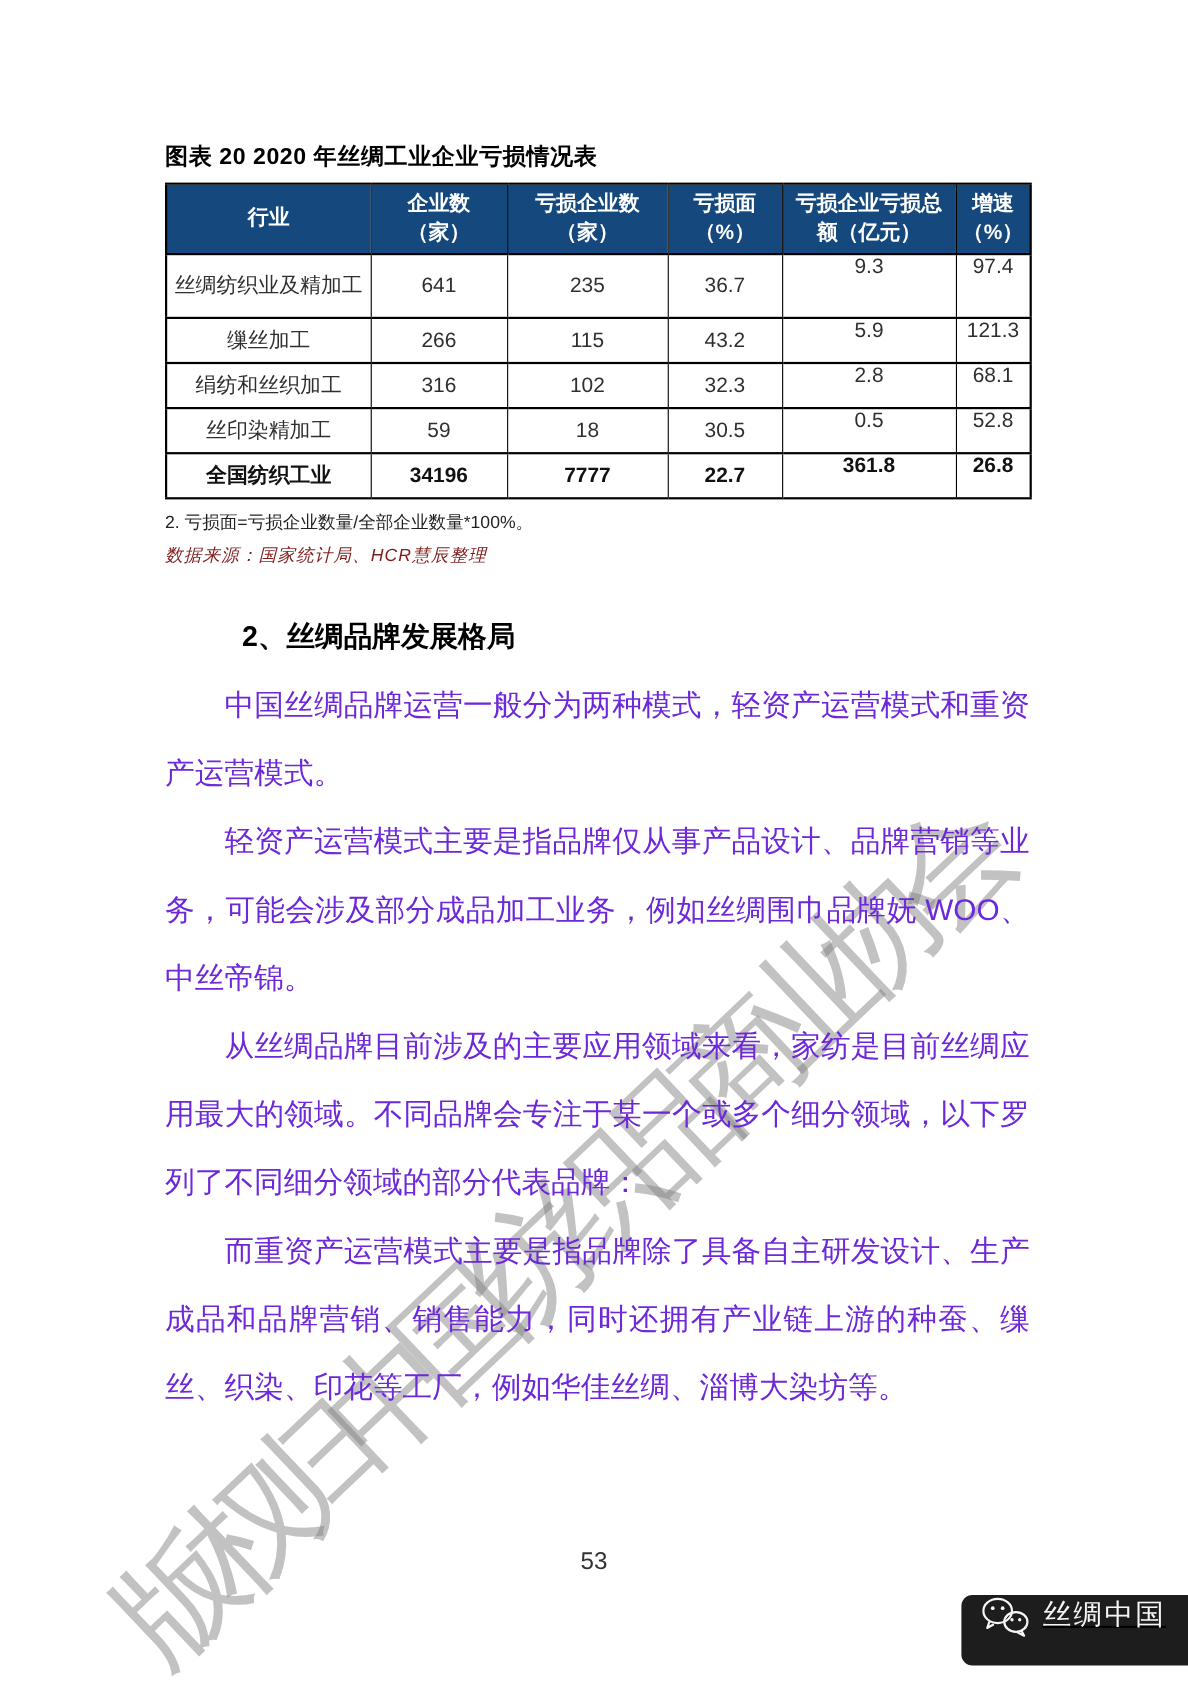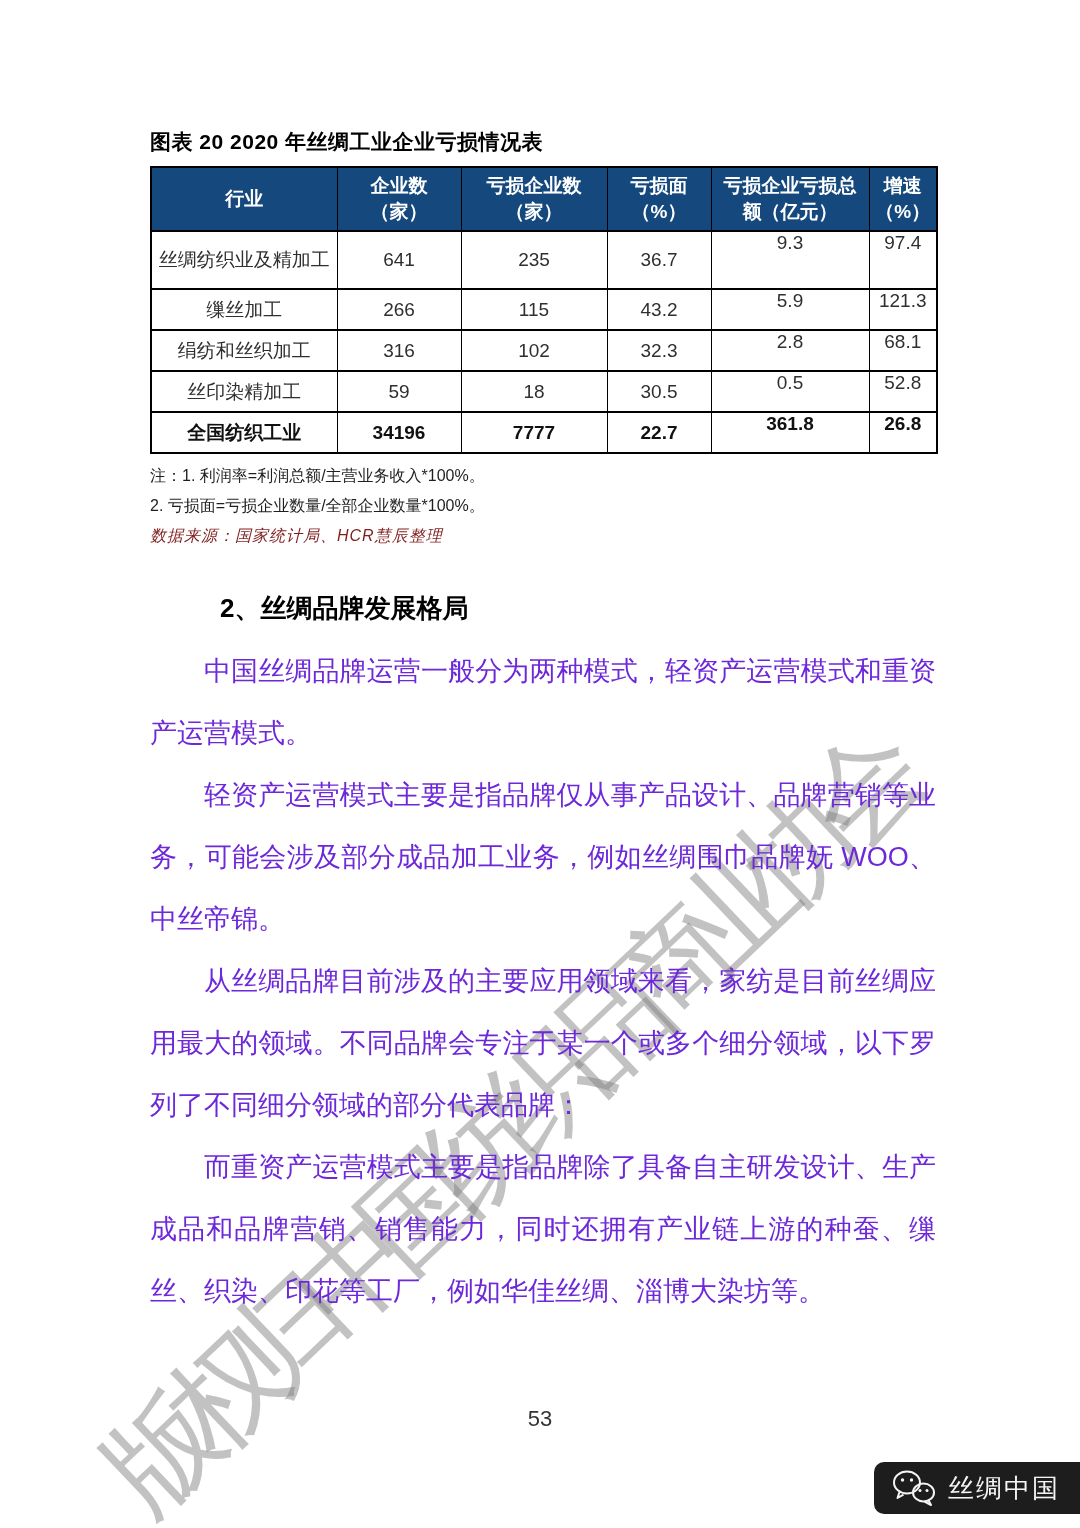--- a/index.html
+++ b/index.html
@@ -49,23 +49,23 @@
   .body-text p{
     margin:0;font-size:27px;line-height:62px;color:#6d28d9;
     text-align:justify;text-indent:2em;
   }
   .page-number{
     position:absolute;left:0;top:1406px;width:100%;text-align:center;
     font-size:22px;color:#333;z-index:1;
   }
   .footer-bar{
     position:absolute;right:0;bottom:14px;z-index:2;
-    width:206px;height:52px;border-radius:10px 0 0 10px;
-    display:flex;align-items:center;gap:10px;padding-left:16px;
-    box-sizing:border-box;background:#1d1d1d;
+    width:206px;height:64px;border-radius:10px 0 0 10px;
+    display:flex;align-items:flex-start;gap:10px;padding-left:16px;
+    box-sizing:border-box;background:#1d1d1d;text-decoration:underline;
   }
   .footer-bar .brand{
     color:#f5f5f5;font-size:26px;letter-spacing:2px;white-space:nowrap;
   }
   .wechat-icon{flex:0 0 auto;display:block;}
 </style>
 </head>
 <body>
 
 <div class="watermark">版权归中国纺织品商业协会</div>
@@ -148,21 +148,20 @@
           <td class="v-mid">34196</td>
           <td class="v-mid">7777</td>
           <td class="v-mid">22.7</td>
           <td class="v-top">361.8</td>
           <td class="v-top">26.8</td>
         </tr>
       </tbody>
   </table>
 
   <div class="notes">
-    <div>注：1. 利润率=利润总额/主营业务收入*100%。</div>
     <div>2. 亏损面=亏损企业数量/全部企业数量*100%。</div>
     <div class="src">数据来源：国家统计局、HCR慧辰整理</div>
   </div>
 
   <div class="sec-heading">2、丝绸品牌发展格局</div>
 
   <div class="body-text">
     <p>中国丝绸品牌运营一般分为两种模式，轻资产运营模式和重资产运营模式。</p>
     <p>轻资产运营模式主要是指品牌仅从事产品设计、品牌营销等业务，可能会涉及部分成品加工业务，例如丝绸围巾品牌妩 WOO、中丝帝锦。</p>
     <p>从丝绸品牌目前涉及的主要应用领域来看，家纺是目前丝绸应用最大的领域。不同品牌会专注于某一个或多个细分领域，以下罗列了不同细分领域的部分代表品牌：</p>

